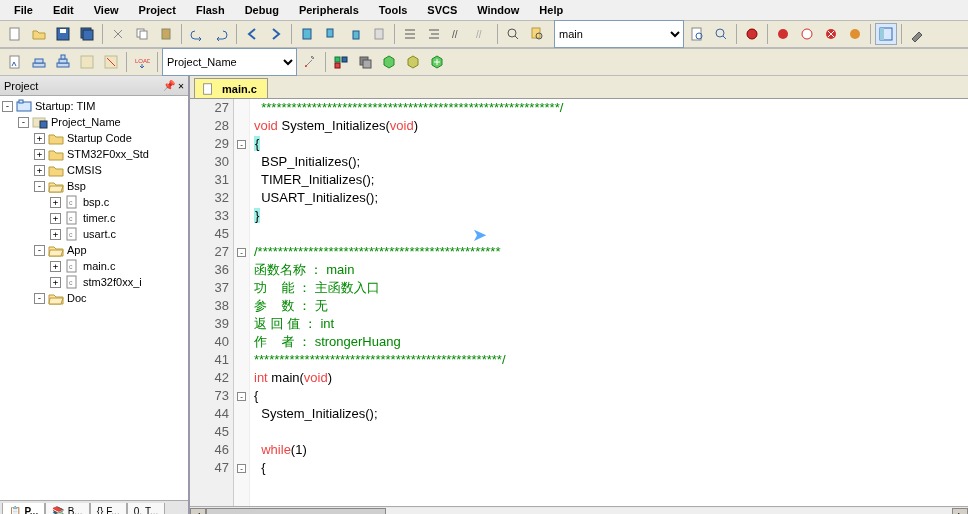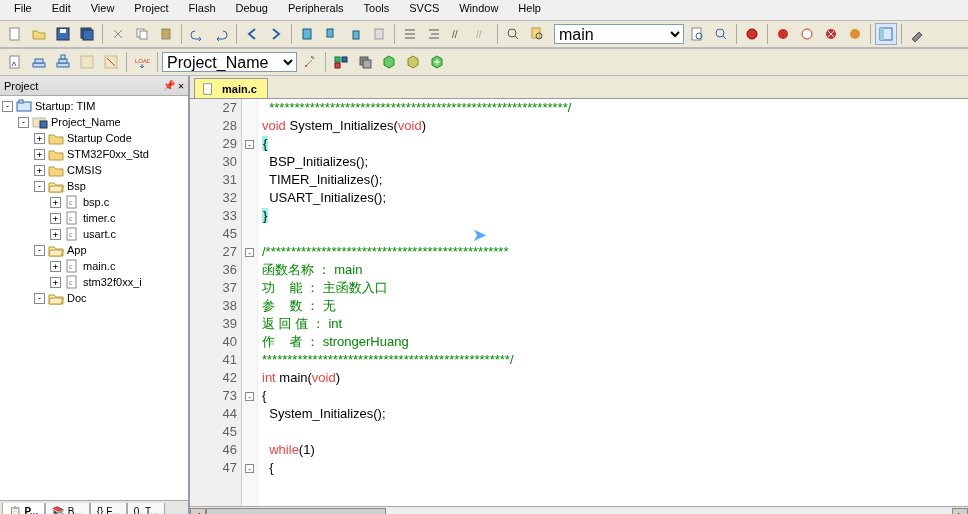--- a/index.html
+++ b/index.html
@@ -1,26 +1,26 @@
 <!DOCTYPE html>
 <html><head>
 <meta charset="utf-8">
 <style>
 * { margin: 0; padding: 0; box-sizing: border-box; font-family: "Segoe UI", Tahoma, sans-serif; }
 body { width: 968px; height: 514px; background: #ece9d8; overflow: hidden; font-size: 11px; }
 
-.menubar { display: flex; height: 20px; align-items: flex-start; padding: 0 4px; background: #f0f0f0; }
+.menubar { display: flex; height: 20px; align-items: center; padding: 0 4px; background: #f0f0f0; font-weight: bold; }
 .menubar span { padding: 2px 10px; cursor: default; color: #000; }
 
 .toolbar { display: flex; height: 28px; align-items: center; padding: 0 4px; gap: 2px; border-top: 1px solid #bbb; border-bottom: 1px solid #bbb; background: #ece9d8; }
 .toolbar .sep { width: 1px; height: 20px; background: #aaa; margin: 0 2px; }
 .btn { width: 22px; height: 22px; display: inline-flex; align-items: center; justify-content: center; cursor: pointer; border: 1px solid transparent; }
 .btn svg { width: 16px; height: 16px; }
 
-.sel { height: 20px; font-size: 16px; border: 1px solid #7f9db9; background: #fff; }
+.sel { height: 28px; font-size: 11px; border: 1px solid #7f9db9; background: #fff; }
 .sel.target { width: 130px; margin-left: 4px; }
 .sel.proj { width: 135px; }
 
 .mid { display: flex; height: 446px; }
 
 .proj-panel { width: 190px; display: flex; flex-direction: column; border-right: 2px solid #9999aa; }
 .panel-hdr { height: 20px; display: flex; align-items: center; justify-content: space-between; padding: 0 4px; background: linear-gradient(#e8e8e8,#d8d8d8); border-bottom: 1px solid #aaa; font-size: 11px; }
 .panel-hdr .ctrls { display: flex; gap: 2px; }
 .panel-hdr .ctrls span { font-family: monospace; font-size: 10px; cursor: pointer; }
 
@@ -33,21 +33,21 @@
 .tabs-bottom { height: 22px; display: flex; align-items: center; background: #e5e5e5; border-top: 1px solid #aaa; padding: 0 2px; gap: 0; }
 .tab-b { height: 18px; display: flex; align-items: center; padding: 0 6px; border: 1px solid #aaa; border-top: none; background: #f8f8f8; font-size: 10px; cursor: pointer; gap: 3px; }
 .tab-b.active { background: #fff; font-weight: bold; }
 
 .editor { flex: 1; display: flex; flex-direction: column; background: #fff; }
 .file-tabs { height: 22px; display: flex; align-items: end; padding: 2px 4px 0 4px; background: #ece9d8; }
 .file-tab { height: 20px; display: flex; align-items: center; padding: 0 10px 0 6px; background: #fff790; border: 1px solid #999; border-bottom: none; font-size: 11px; font-weight: bold; gap: 4px; cursor: pointer; }
 .file-tab .ico { width: 14px; }
 
 .code-area { flex: 1; display: flex; overflow: hidden; font-family: "Courier New", monospace; font-size: 13px; line-height: 18px; background: #fff; border-top: 1px solid #999; }
-.gutter { width: 52px; background: #f0f0f0; text-align: right; padding-right: 4px; color: #606060; border-right: 1px solid #ccc; }
+.gutter { width: 44px; background: #f0f0f0; text-align: right; padding-right: 4px; color: #606060; border-right: 1px solid #ccc; }
 .gutter div { height: 18px; }
 .fold { width: 16px; background: #f8f8f8; border-right: 1px solid #eee; }
 .fold div { height: 18px; display: flex; align-items: center; justify-content: center; }
 .fold .box { width: 9px; height: 9px; border: 1px solid #888; font-size: 8px; line-height: 7px; text-align: center; cursor: pointer; background: #fff; }
 .code { flex: 1; padding-left: 4px; white-space: pre; overflow: hidden; }
 .code div { height: 18px; }
 .kw { color: #ef4444; }
 .cm { color: #008800; }
 .br-y { background: #9ef0e8; color: #000; padding: 0 1px; }
 

